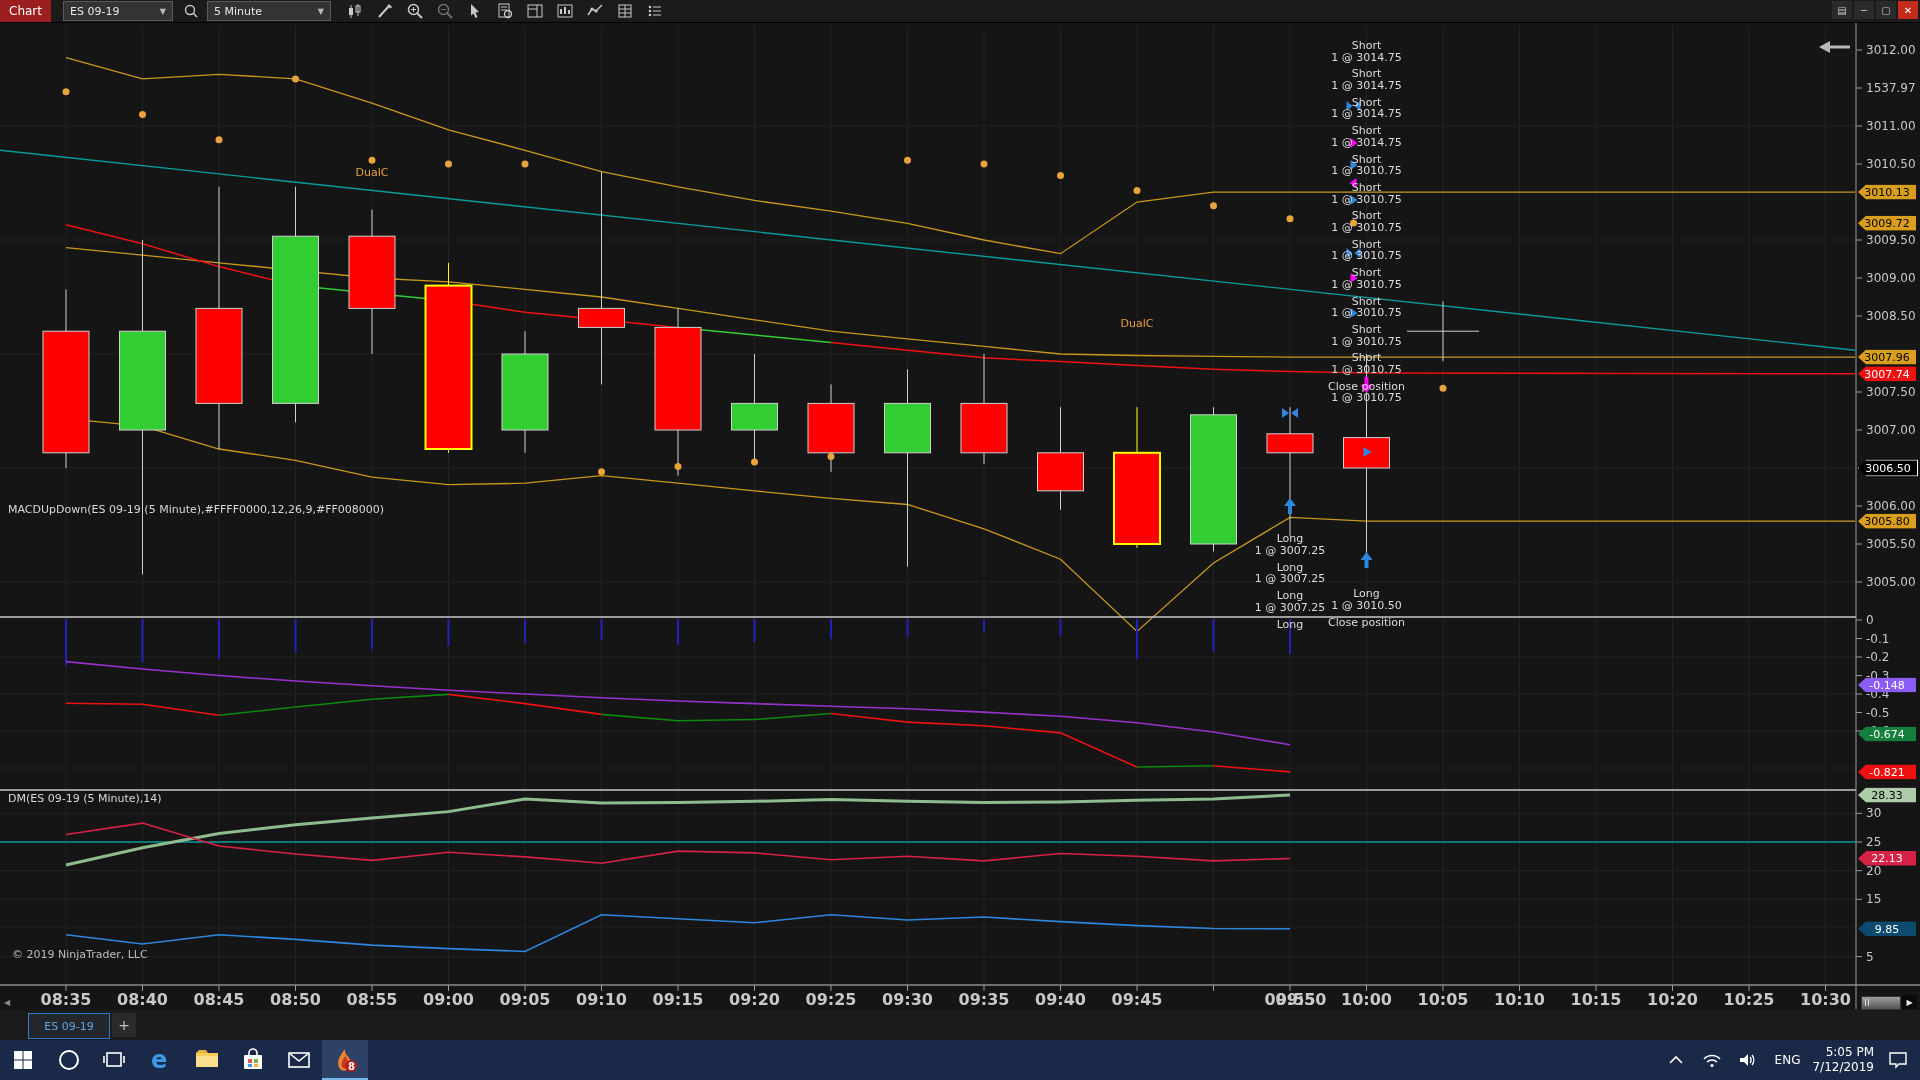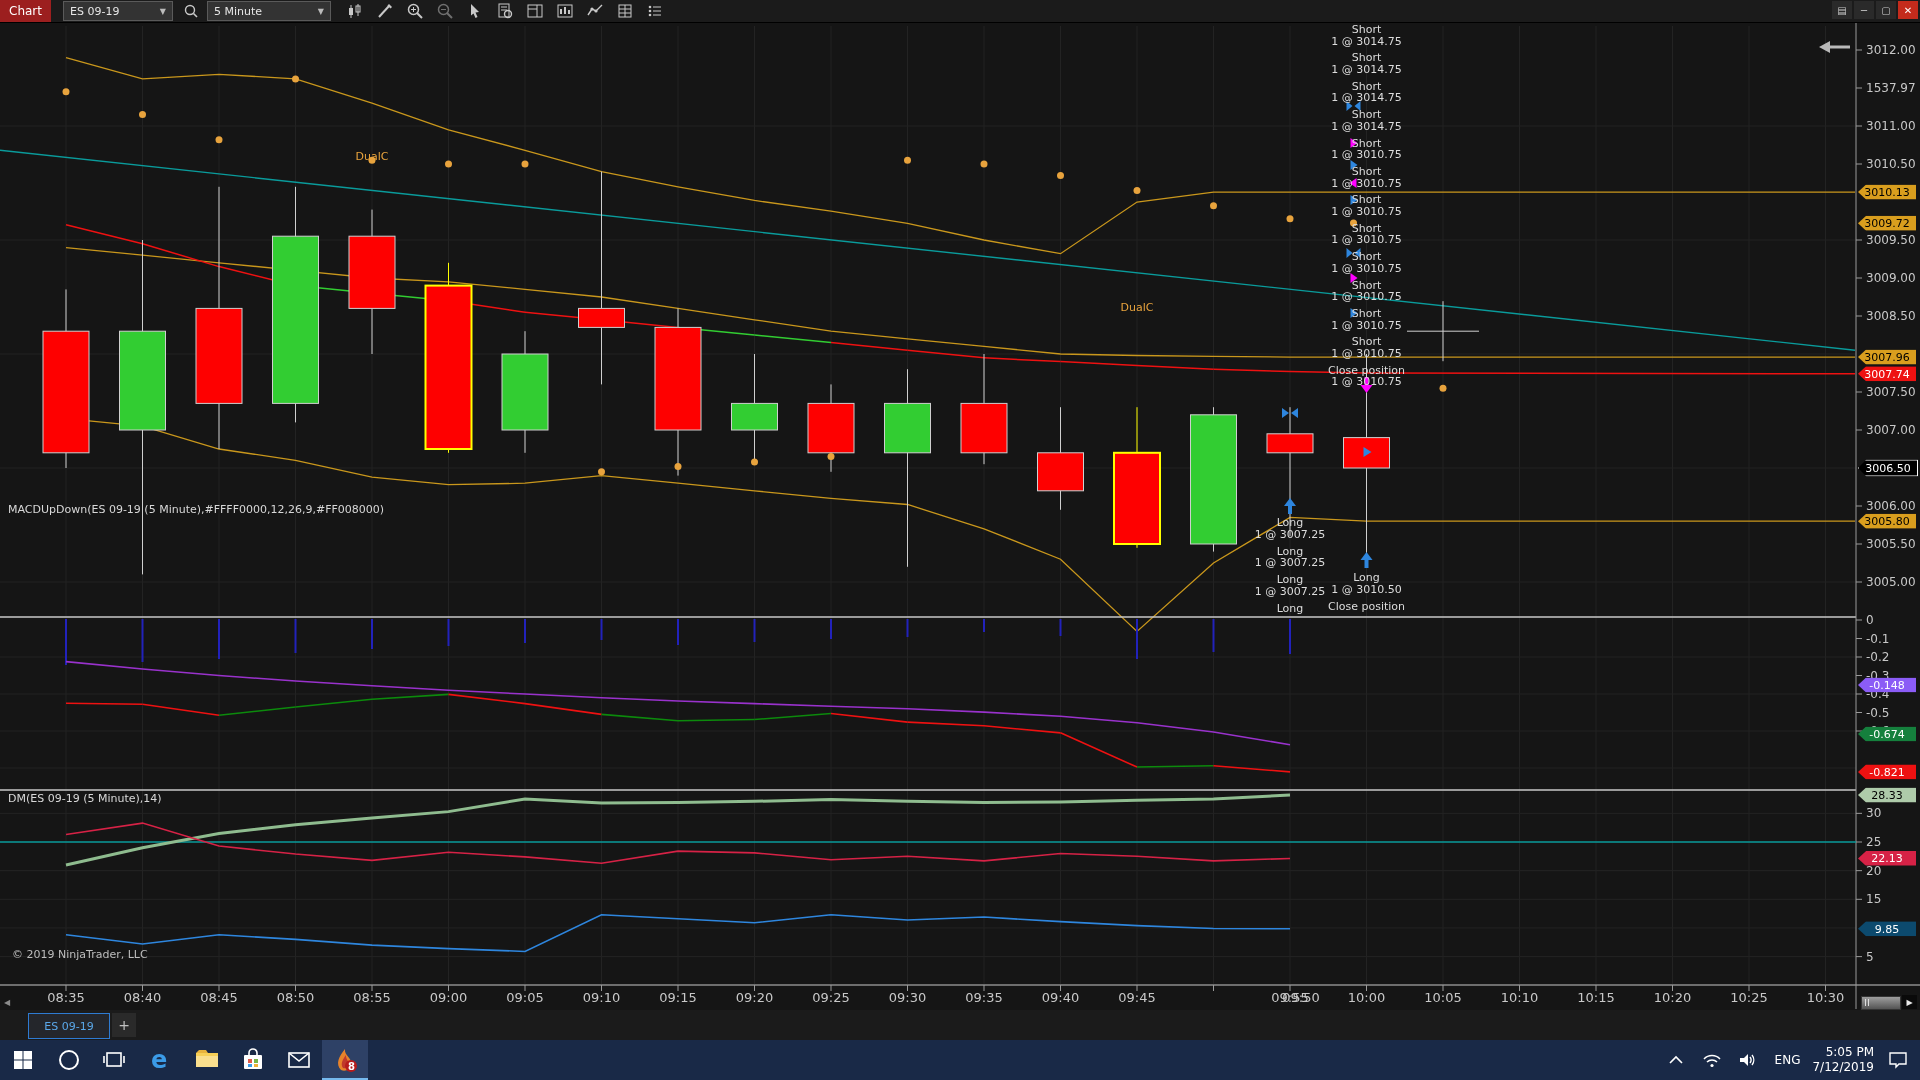--- a/index.html
+++ b/index.html
@@ -9,27 +9,27 @@
   #chart-btn{height:22px;padding:0 9px;background:#9c1f1f;color:#fff;font-size:12px;display:flex;align-items:center;margin-right:12px;}
   .dd{height:18px;background:#333;border:1px solid #5a5a5a;color:#e6e6e6;font-size:11px;display:flex;align-items:center;padding:0 6px;margin-right:8px;}
   .dd .car{margin-left:14px;font-size:8px;color:#bbb;}
   #tb-icons{display:flex;align-items:center;gap:10px;margin-left:6px;}
   .tbi{width:20px;height:18px;display:flex;align-items:center;justify-content:center;cursor:pointer;}
   #win-btns{position:absolute;right:2px;top:1px;display:flex;gap:2px;}
   .wbtn{width:20px;height:18px;display:flex;align-items:center;justify-content:center;color:#c9c9c9;font-size:10px;background:#2a2a2a;}
   .wbtn.close{background:#c42b1c;color:#fff;}
   
   .ind-label{position:absolute;color:#d8d8d8;font-size:11px;white-space:nowrap;z-index:5;}
-  #orders-clip{position:absolute;left:0;top:0;width:1860px;height:617px;overflow:hidden;z-index:6;pointer-events:none;}
+  #orders-clip{position:absolute;left:0;top:16px;width:1860px;height:617px;overflow:hidden;z-index:6;pointer-events:none;}
   .ord{position:absolute;transform:translateX(-50%);color:#dcdcdc;font-size:11px;line-height:11.5px;text-align:center;white-space:nowrap;}
   .dualc{position:absolute;transform:translateX(-50%);color:#e8a33d;font-size:11px;z-index:5;}
   
   .axlab{position:absolute;left:1866px;color:#c8c8c8;font-size:12px;transform:translateY(-50%);z-index:4;}
   .tag{position:absolute;left:1858px;width:58px;height:15px;font-size:11px;display:flex;align-items:center;justify-content:center;transform:translateY(-50%);clip-path:polygon(0 50%,14% 0,100% 0,100% 100%,14% 100%);z-index:6;}
-  .tlab{position:absolute;transform:translateX(-50%);color:#c8c8c8;font-size:13px;top:990px;z-index:4;}
+  .tlab{position:absolute;transform:translateX(-50%);color:#c8c8c8;font-size:16px;top:990px;z-index:4;font-weight:bold;}
   
   #tabbar{position:absolute;left:0;top:1010px;width:1920px;height:30px;background:#1b1b1b;z-index:40;}
   #tab-es{position:absolute;left:28px;top:3px;width:80px;height:24px;background:#24262b;border:1px solid #2e7bd2;color:#5aa7e8;font-size:11px;display:flex;align-items:center;justify-content:center;}
   #tab-add{position:absolute;left:112px;top:3px;width:24px;height:24px;background:#2a2a2a;color:#c0c0c0;font-size:14px;display:flex;align-items:center;justify-content:center;}
   
   #taskbar{position:absolute;left:0;top:1040px;width:1920px;height:40px;background:#192947;display:flex;align-items:center;z-index:60;}
   #tb-start{width:46px;height:40px;display:flex;align-items:center;justify-content:center;}
   #searchbox{width:560px;height:30px;background:#f2f2f2;border:1px solid #6f6f6f;display:flex;align-items:center;gap:10px;padding:0 10px;color:#4a4a4a;font-size:14px;}
   .tkicon{width:46px;height:40px;display:flex;align-items:center;justify-content:center;}
   .tkicon.active{background:#2e4166;box-shadow:inset 0 -2px 0 #76b9ed;}

